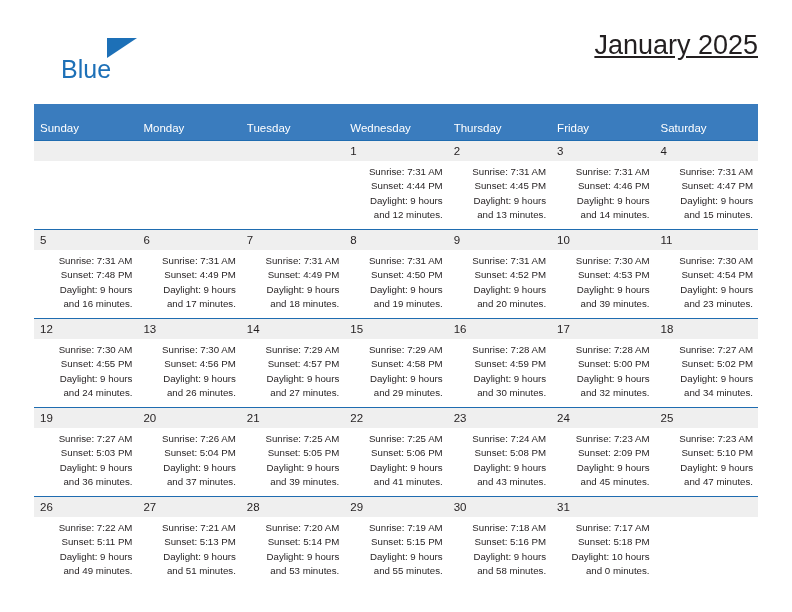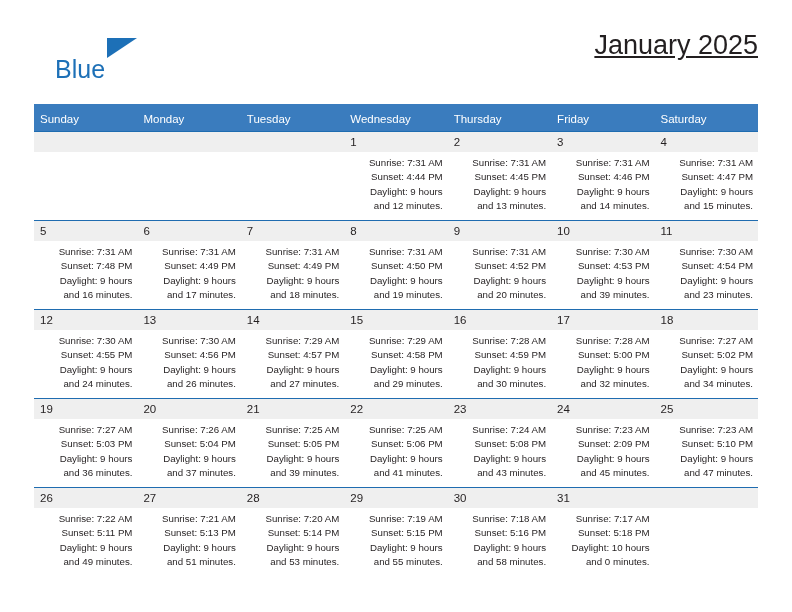--- a/index.html
+++ b/index.html
@@ -52,21 +52,21 @@
     position: absolute;
     left: 71px;
     top: 4px;
     width: 0;
     height: 0;
     border-left: 30px solid #1d70b7;
     border-bottom: 20px solid transparent;
   }
   .logo-blue {
     position: absolute;
-    left: 19px;
+    left: 25px;
     top: 23px;
     font-size: 25px;
     color: #1d70b7;
     font-family: "Liberation Sans", sans-serif;
     line-height: 1;
   }
 
   .title-block {
     position: absolute;
     right: 0;
@@ -97,21 +97,21 @@
     border-collapse: collapse;
     table-layout: fixed;
   }
 
   .calendar th {
     background: #3a7cbe;
     color: #ffffff;
     font-size: 11.5px;
     font-weight: normal;
     text-align: left;
-    padding: 9px 0 6px 6px;
+    padding: 18px 0 6px 6px;
     height: 10px;
     border: none;
   }
 
   .calendar td {
     vertical-align: top;
     padding: 0;
     border: none;
     border-top: 1.6px solid #1f6cb0;
     height: 88px;

